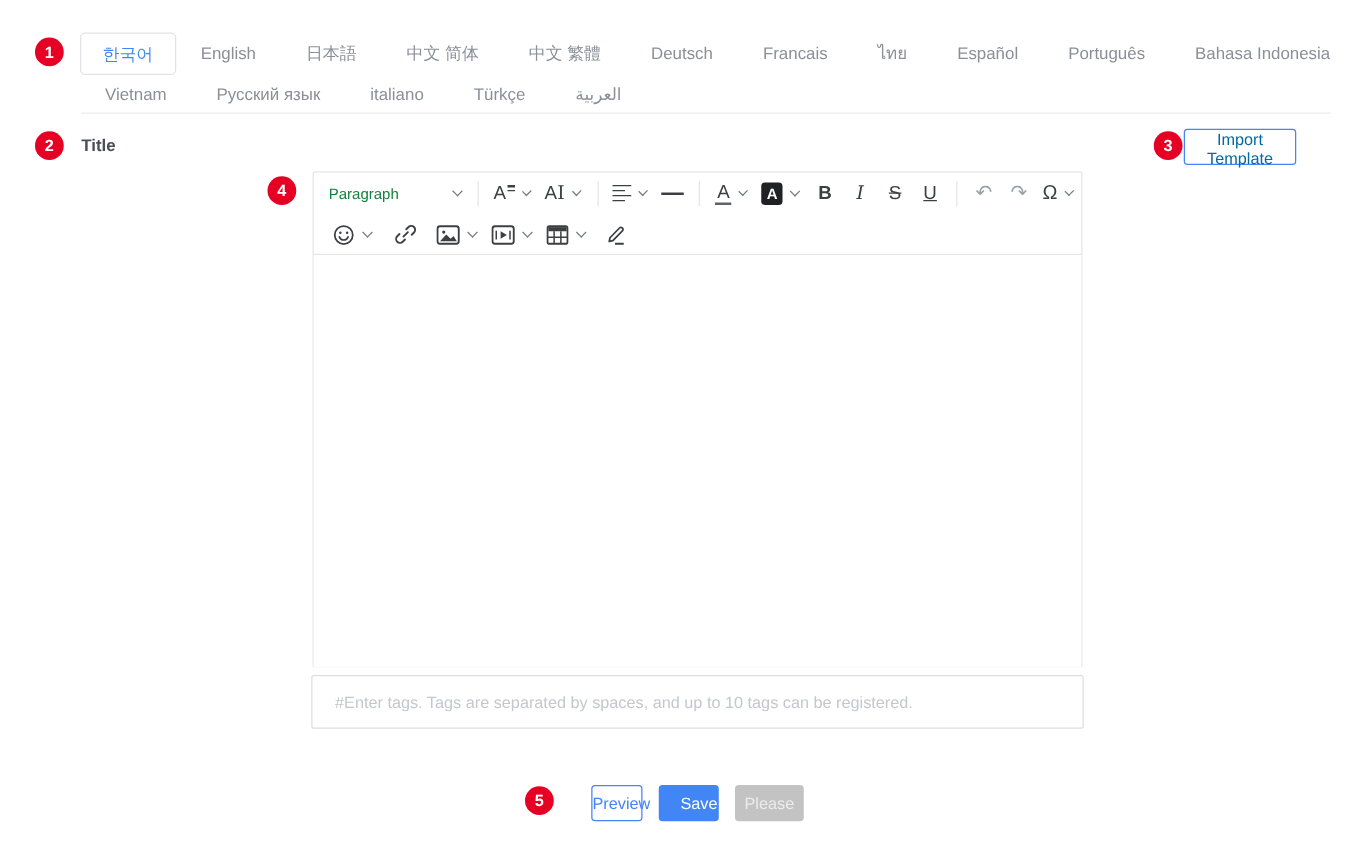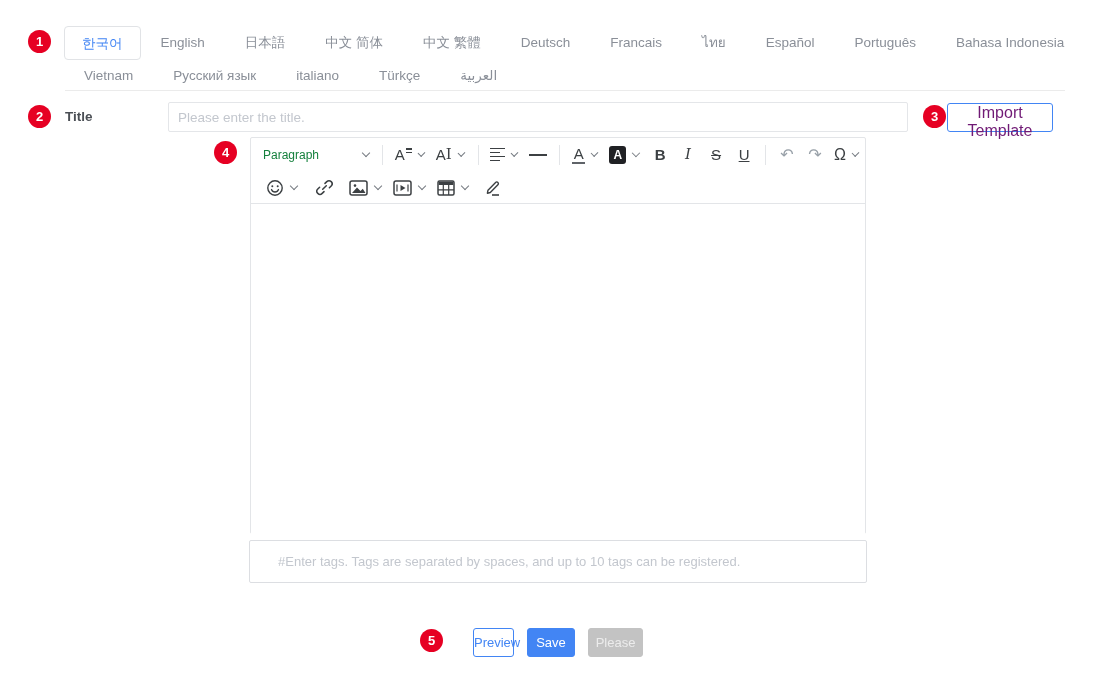--- a/index.html
+++ b/index.html
@@ -23,23 +23,23 @@
   .tabs-divider { position:absolute; left:65px; top:90px; width:1000px; height:0;
     border-top:1px solid #ebebeb; }
 
   
   .title-label { position:absolute; left:65px; top:102px; height:30px; line-height:30px;
     font-size:13.5px; font-weight:bold; color:#4b4f55;text-align:center; }
   .title-input { position:absolute; left:168px; top:102px; width:740px; height:30px;
     border:1px solid #e4e6e9; border-radius:2px; padding:0 9px; font-size:13.5px;
     color:#333; outline:none; font-family:inherit; }
   .title-input::placeholder { color:#c3c7ce; }
-  .import-btn { position:absolute; left:947px; top:103px; width:106px; height:29px;
-    background:#fff; border:1px solid #4285f4; border-radius:3px; color:#701a75;
-    font-size:16px; cursor:pointer; font-family:inherit; }
+  .import-btn { position:absolute; left:947px; top:103px; width:90px; height:29px;
+    background:#fff; border:1px solid #4285f4; border-radius:3px; color:#0369a1;
+    font-size:13px; cursor:pointer; font-family:inherit; }
 
   
   .editor { position:absolute; left:250px; top:137px; width:616px; height:397px;
     border:1px solid #e3e5e8; border-radius:2px; background:#fff; }
   .toolbar { height:66px; border-bottom:1px solid #e3e5e8; }
   .tb-row { height:33px; display:flex; align-items:center; padding-left:10px; }
   .tb-btn { display:flex; align-items:center; justify-content:center;
     min-width:24px; height:26px; padding:0 3px; margin:0 2px; border:none;
     background:transparent; cursor:pointer; color:#3c4043; font-family:inherit; }
   .tb-sep { width:1px; height:20px; background:#e3e5e8; margin:0 7px; }
@@ -66,31 +66,31 @@
     justify-content:center; }
   .align-lines { display:inline-flex; flex-direction:column; gap:2.5px; }
   .align-lines i { height:1.6px; background:#3c4043; display:block; }
   .align-lines i:nth-child(odd) { width:15px; }
   .align-lines i:nth-child(even) { width:10px; }
   .hr-glyph { width:18px; height:2px; background:#3c4043; display:inline-block; }
   .content-area { height:330px; background:#fff; cursor:text; }
 
   
   .tags-input { position:absolute; left:249px; top:540px; width:618px; height:43px;
-    border:1px solid #dcdee2; border-radius:2px; padding:0 28px; font-size:13px;
+    border:1px solid #dcdee2; border-radius:2px; padding:0 18px; font-size:13px;
     color:#3b82f6; outline:none; font-family:inherit; }
   .tags-input::placeholder { color:#c3c7ce; }
 
   
   .actions { position:absolute; left:250px; top:628px; width:616px;
     display:flex; justify-content:center; gap:13px; }
   .actions button { height:29px; border-radius:3px; font-size:13px;
     cursor:pointer; font-family:inherit; }
   .btn-preview { width:41px; background:#fff; border:1px solid #4285f4; color:#4285f4; }
-  .btn-save { width:48px; background:#4285f4; border:1px solid #4285f4; color:#fff; }
+  .btn-save { width:48px; background:#4285f4; border:1px solid #4285f4; color:#fff;text-align:right; }
   .btn-cancel { width:55px; background:#c3c3c3; border:1px solid #c3c3c3; color:#ececec; }
 
   svg { display:block; }
 </style>
 </head>
 <body>
 
 <div class="page">
 
   <div class="badge" style="left:28px; top:30px;">1</div>
@@ -117,21 +117,20 @@
     <span class="tab">Vietnam</span>
     <span class="tab">Русский язык</span>
     <span class="tab">italiano</span>
     <span class="tab">Türkçe</span>
     <span class="tab">العربية</span>
   </div>
 
   <div class="tabs-divider"></div>
 
   <div class="title-label">Title</div>
-  <input class="title-input" type="text" placeholder="Please enter the title." style="">
   <button class="import-btn">Import Template</button>
 
   <div class="editor">
     <div class="toolbar">
 
       <div class="tb-row">
         <button class="para-select">
           <span class="para-label">Paragraph</span>
           <span class="chev"></span>
         </button>

